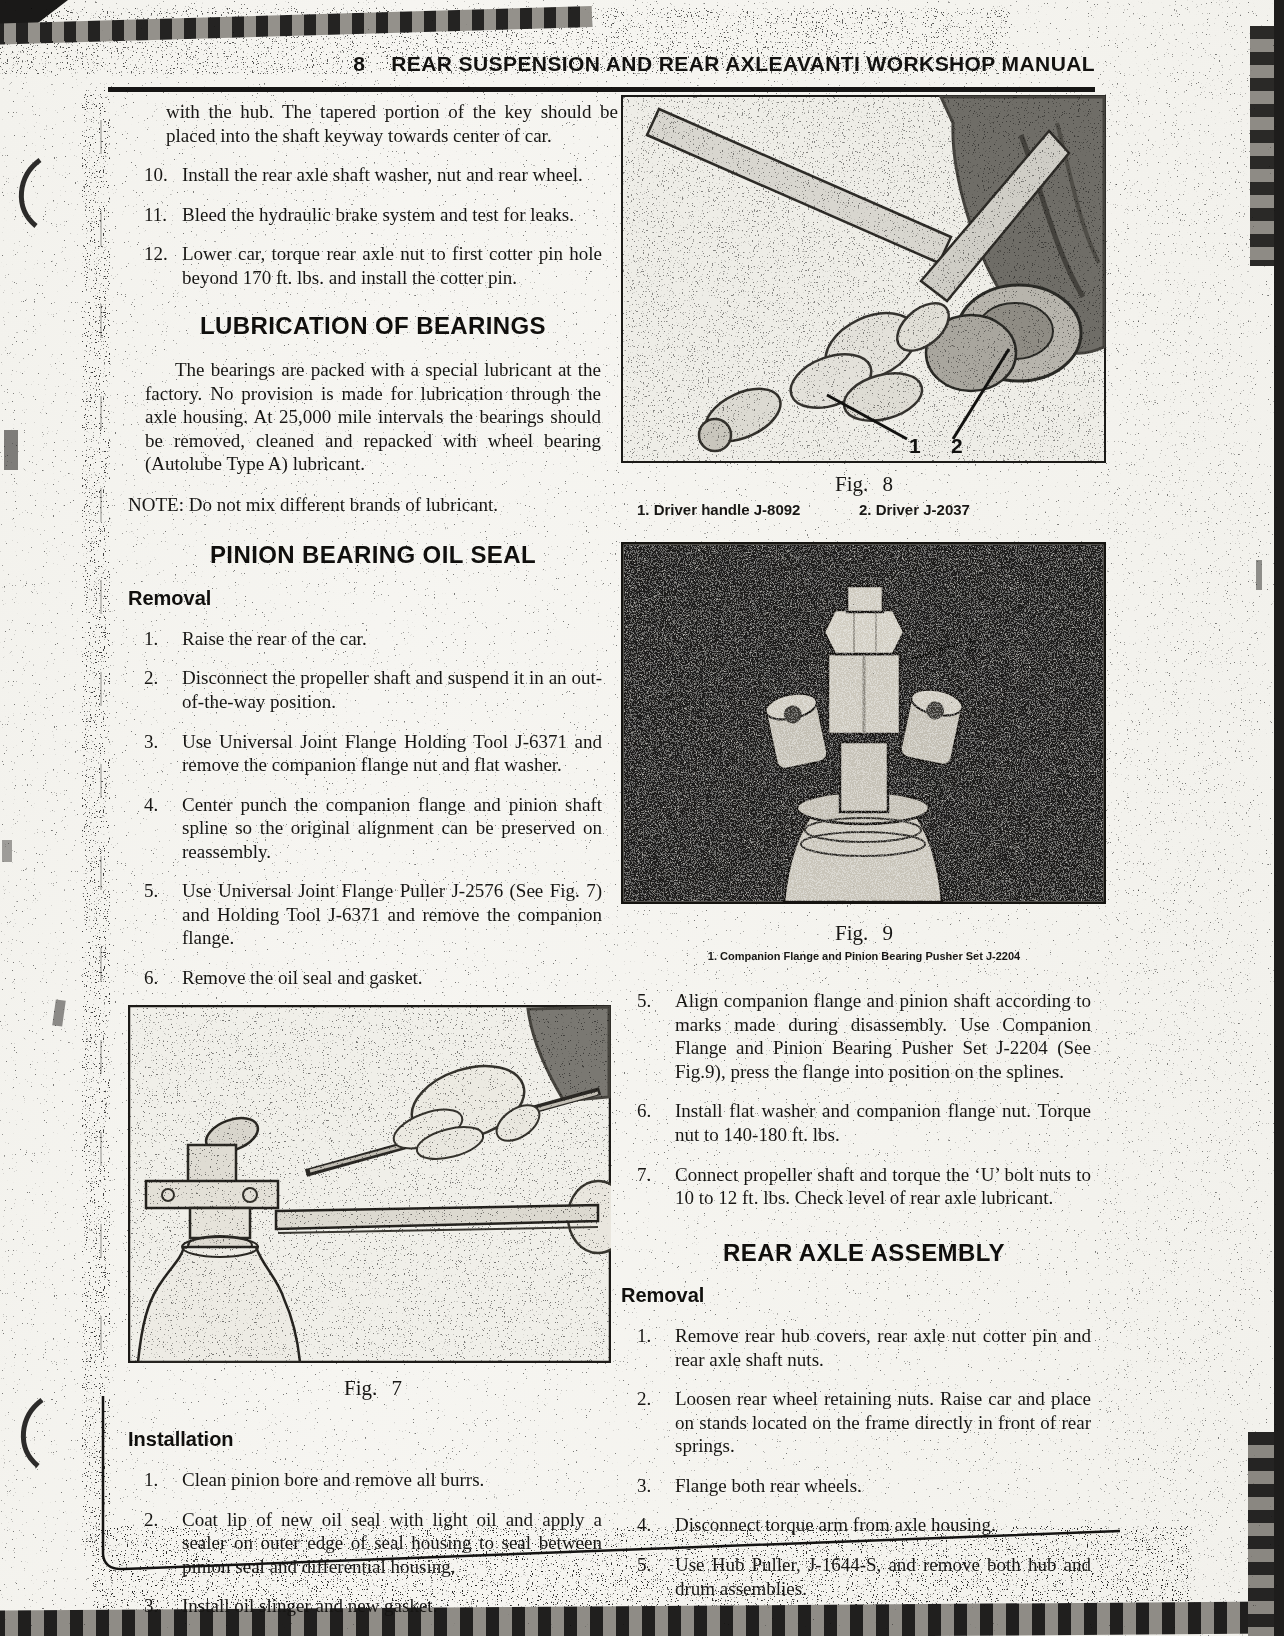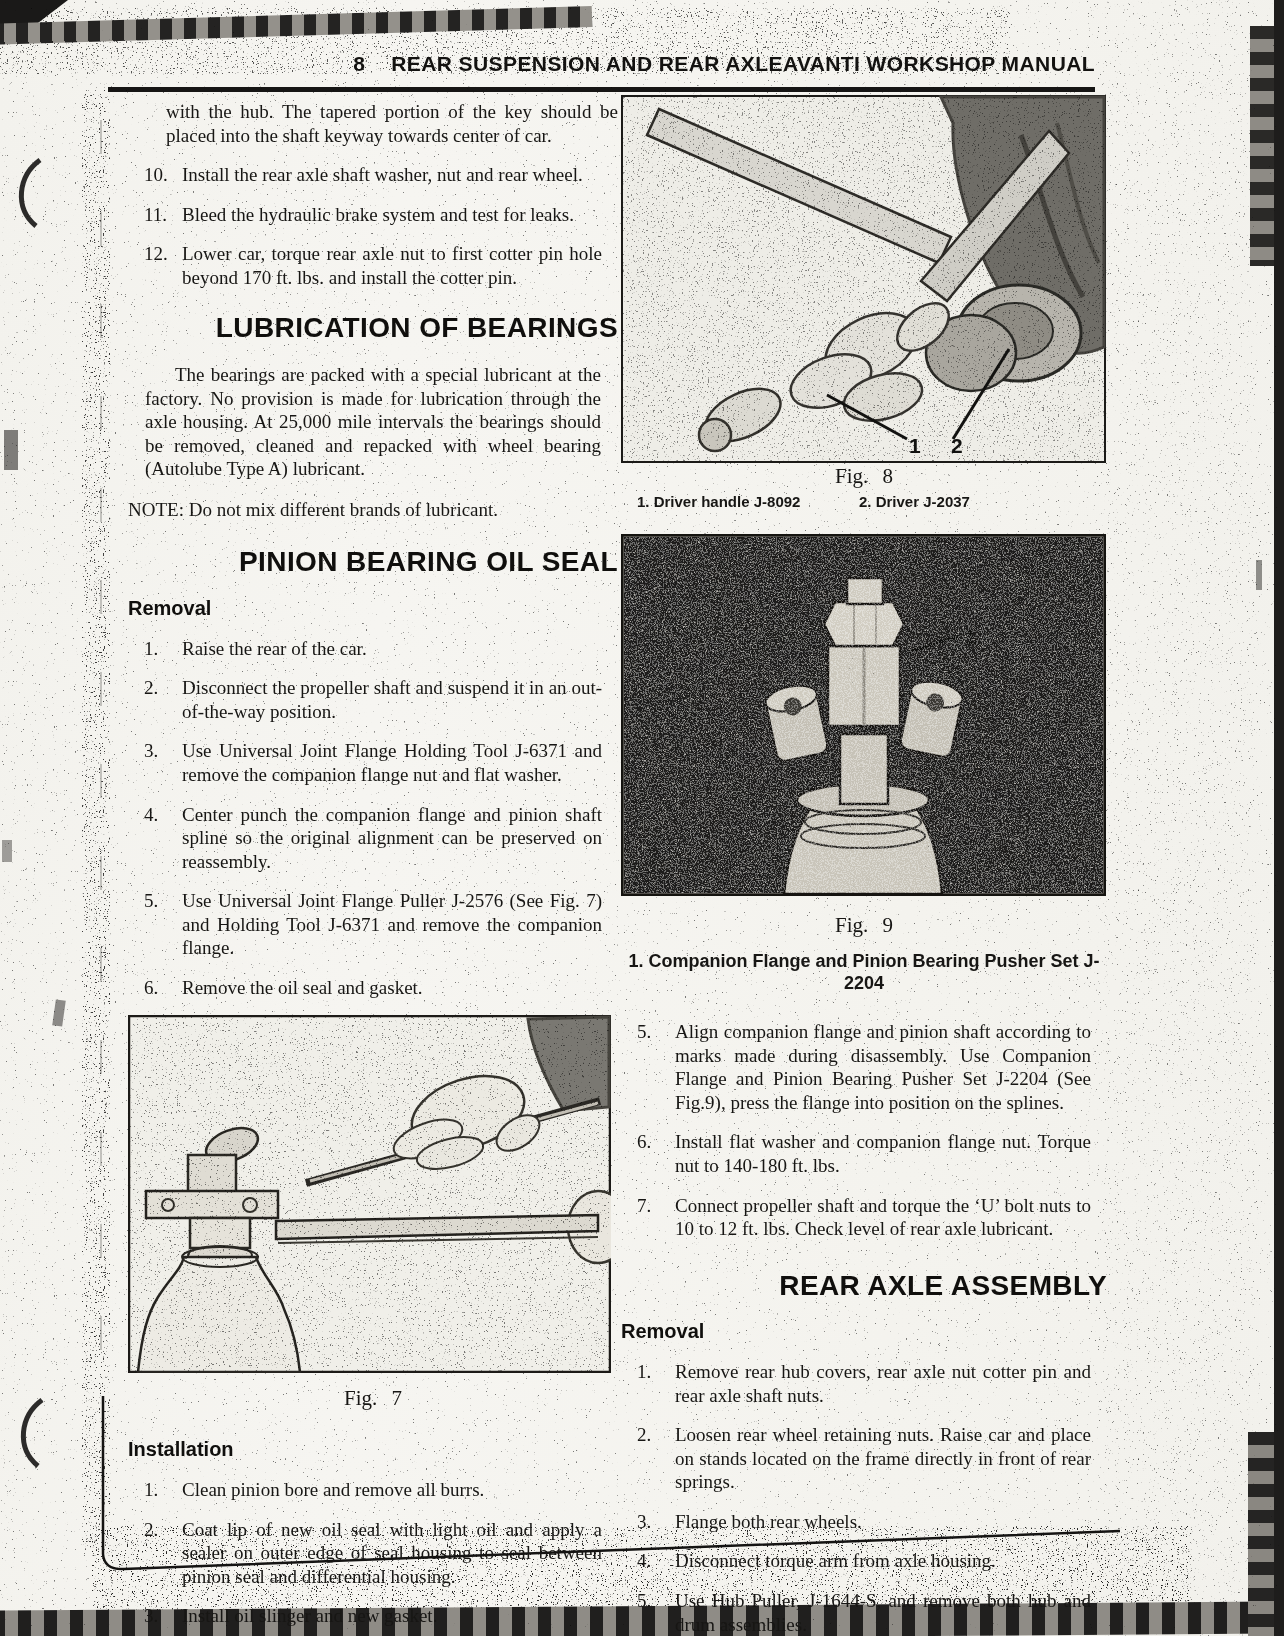--- a/index.html
+++ b/index.html
@@ -16,29 +16,29 @@
   .pagenum{margin-right:26px;}
   .hrule{left:108px;top:87px;width:987px;height:5px;background:#161514;}
   
   .col{font-family:"Liberation Serif",serif;font-size:19px;line-height:1.24;text-align:justify;color:#171614;}
   .col-left{left:128px;top:100px;width:490px;}
   .col-right{left:621px;top:95px;width:486px;}
   .hang{padding-left:38px;}
   .li{display:flex;margin:16px;}
   .li .num{flex:none;width:38px;font-weight:400;}
   .li .txt{flex:1;text-align:justify;}
-  .h2{font-family:"Liberation Sans",sans-serif;font-weight:bold;font-size:28px;letter-spacing:.4px;color:#100f0d;margin:22px 0 10px 0;text-align:right;}
+  .h2{font-family:"Liberation Sans",sans-serif;font-weight:bold;font-size:24px;letter-spacing:.4px;color:#100f0d;margin:22px 0 10px 0;text-align:center;}
   .h3{font-family:"Liberation Sans",sans-serif;font-weight:bold;font-size:20px;color:#100f0d;margin:16px 0 10px 0;text-align:left;}
   .para{text-indent:30px;margin:17px;}
   .noteline{margin:2px 0 0 0;text-align:left;}
   .figcap{text-align:center;font-size:21px;word-spacing:9px;margin-top:12px;}
   .figlabels{display:flex;font-family:"Liberation Sans",sans-serif;font-weight:bold;font-size:15px;margin-top:4px;text-align:left;}
   .figlabels .l1{margin-left:16px;width:222px;}
   .figlabels .l2{margin-left:0;}
-  .figlabel-center{text-align:center;font-family:"Liberation Sans",sans-serif;font-weight:bold;font-size:18px;margin-top:12px;}
+  .figlabel-center{text-align:center;font-family:"Liberation Sans",sans-serif;font-weight:bold;font-size:11px;margin-top:4px;}
   .figbox{display:block;} .mt12{margin-top:12px;} .mt22{margin-top:22px;} .mt26{margin-top:26px;} .mt28{margin-top:28px;}
   svg{display:block;}
   .overlay,.noiselayer{pointer-events:none;}
 </style>
 </head>
 <body>
 
 <div class="page">
 
   <svg class="abs noiselayer" style="left:0;top:0;" width="1284" height="1636">
@@ -219,21 +219,21 @@
 
       <ellipse cx="122" cy="320" rx="40" ry="22" fill="#dcdad2" stroke="#33312c" stroke-width="2.5" transform="rotate(-25 122 320)"></ellipse>
       <circle cx="94" cy="340" r="16" fill="#c9c6bd" stroke="#33312c" stroke-width="2.5"></circle>
 
       <line x1="286" y1="344" x2="206" y2="300" stroke="#121210" stroke-width="3"></line>
       <line x1="332" y1="344" x2="388" y2="254" stroke="#121210" stroke-width="3"></line>
       <text x="288" y="358" font-family="Liberation Sans, sans-serif" font-size="21" font-weight="bold" fill="#121210">1</text>
       <text x="330" y="358" font-family="Liberation Sans, sans-serif" font-size="21" font-weight="bold" fill="#121210">2</text>
       <rect x="2" y="2" width="481" height="364" filter="url(#fg8)" opacity="0.45"></rect>
     </svg>
-    <div class="figcap" style="margin-top:0;">Fig. 8</div>
+    <div class="figcap" style="margin-top:8px;">Fig. 8</div>
     <div class="figlabels">
       <span class="l1">1. Driver handle J-8092</span>
       <span class="l2">2. Driver J-2037</span>
     </div>
 
     <svg class="figbox mt22" width="485" height="362" viewBox="0 0 485 362">
       <defs>
         <filter id="fg9d" x="0" y="0" width="100%" height="100%">
           <feTurbulence type="fractalNoise" baseFrequency="0.75" numOctaves="2" seed="31" stitchTiles="stitch"></feTurbulence>
           <feColorMatrix type="matrix" values="0 0 0 0 0  0 0 0 0 0  0 0 0 0 0  9 9 9 0 -10.2"></feColorMatrix>

